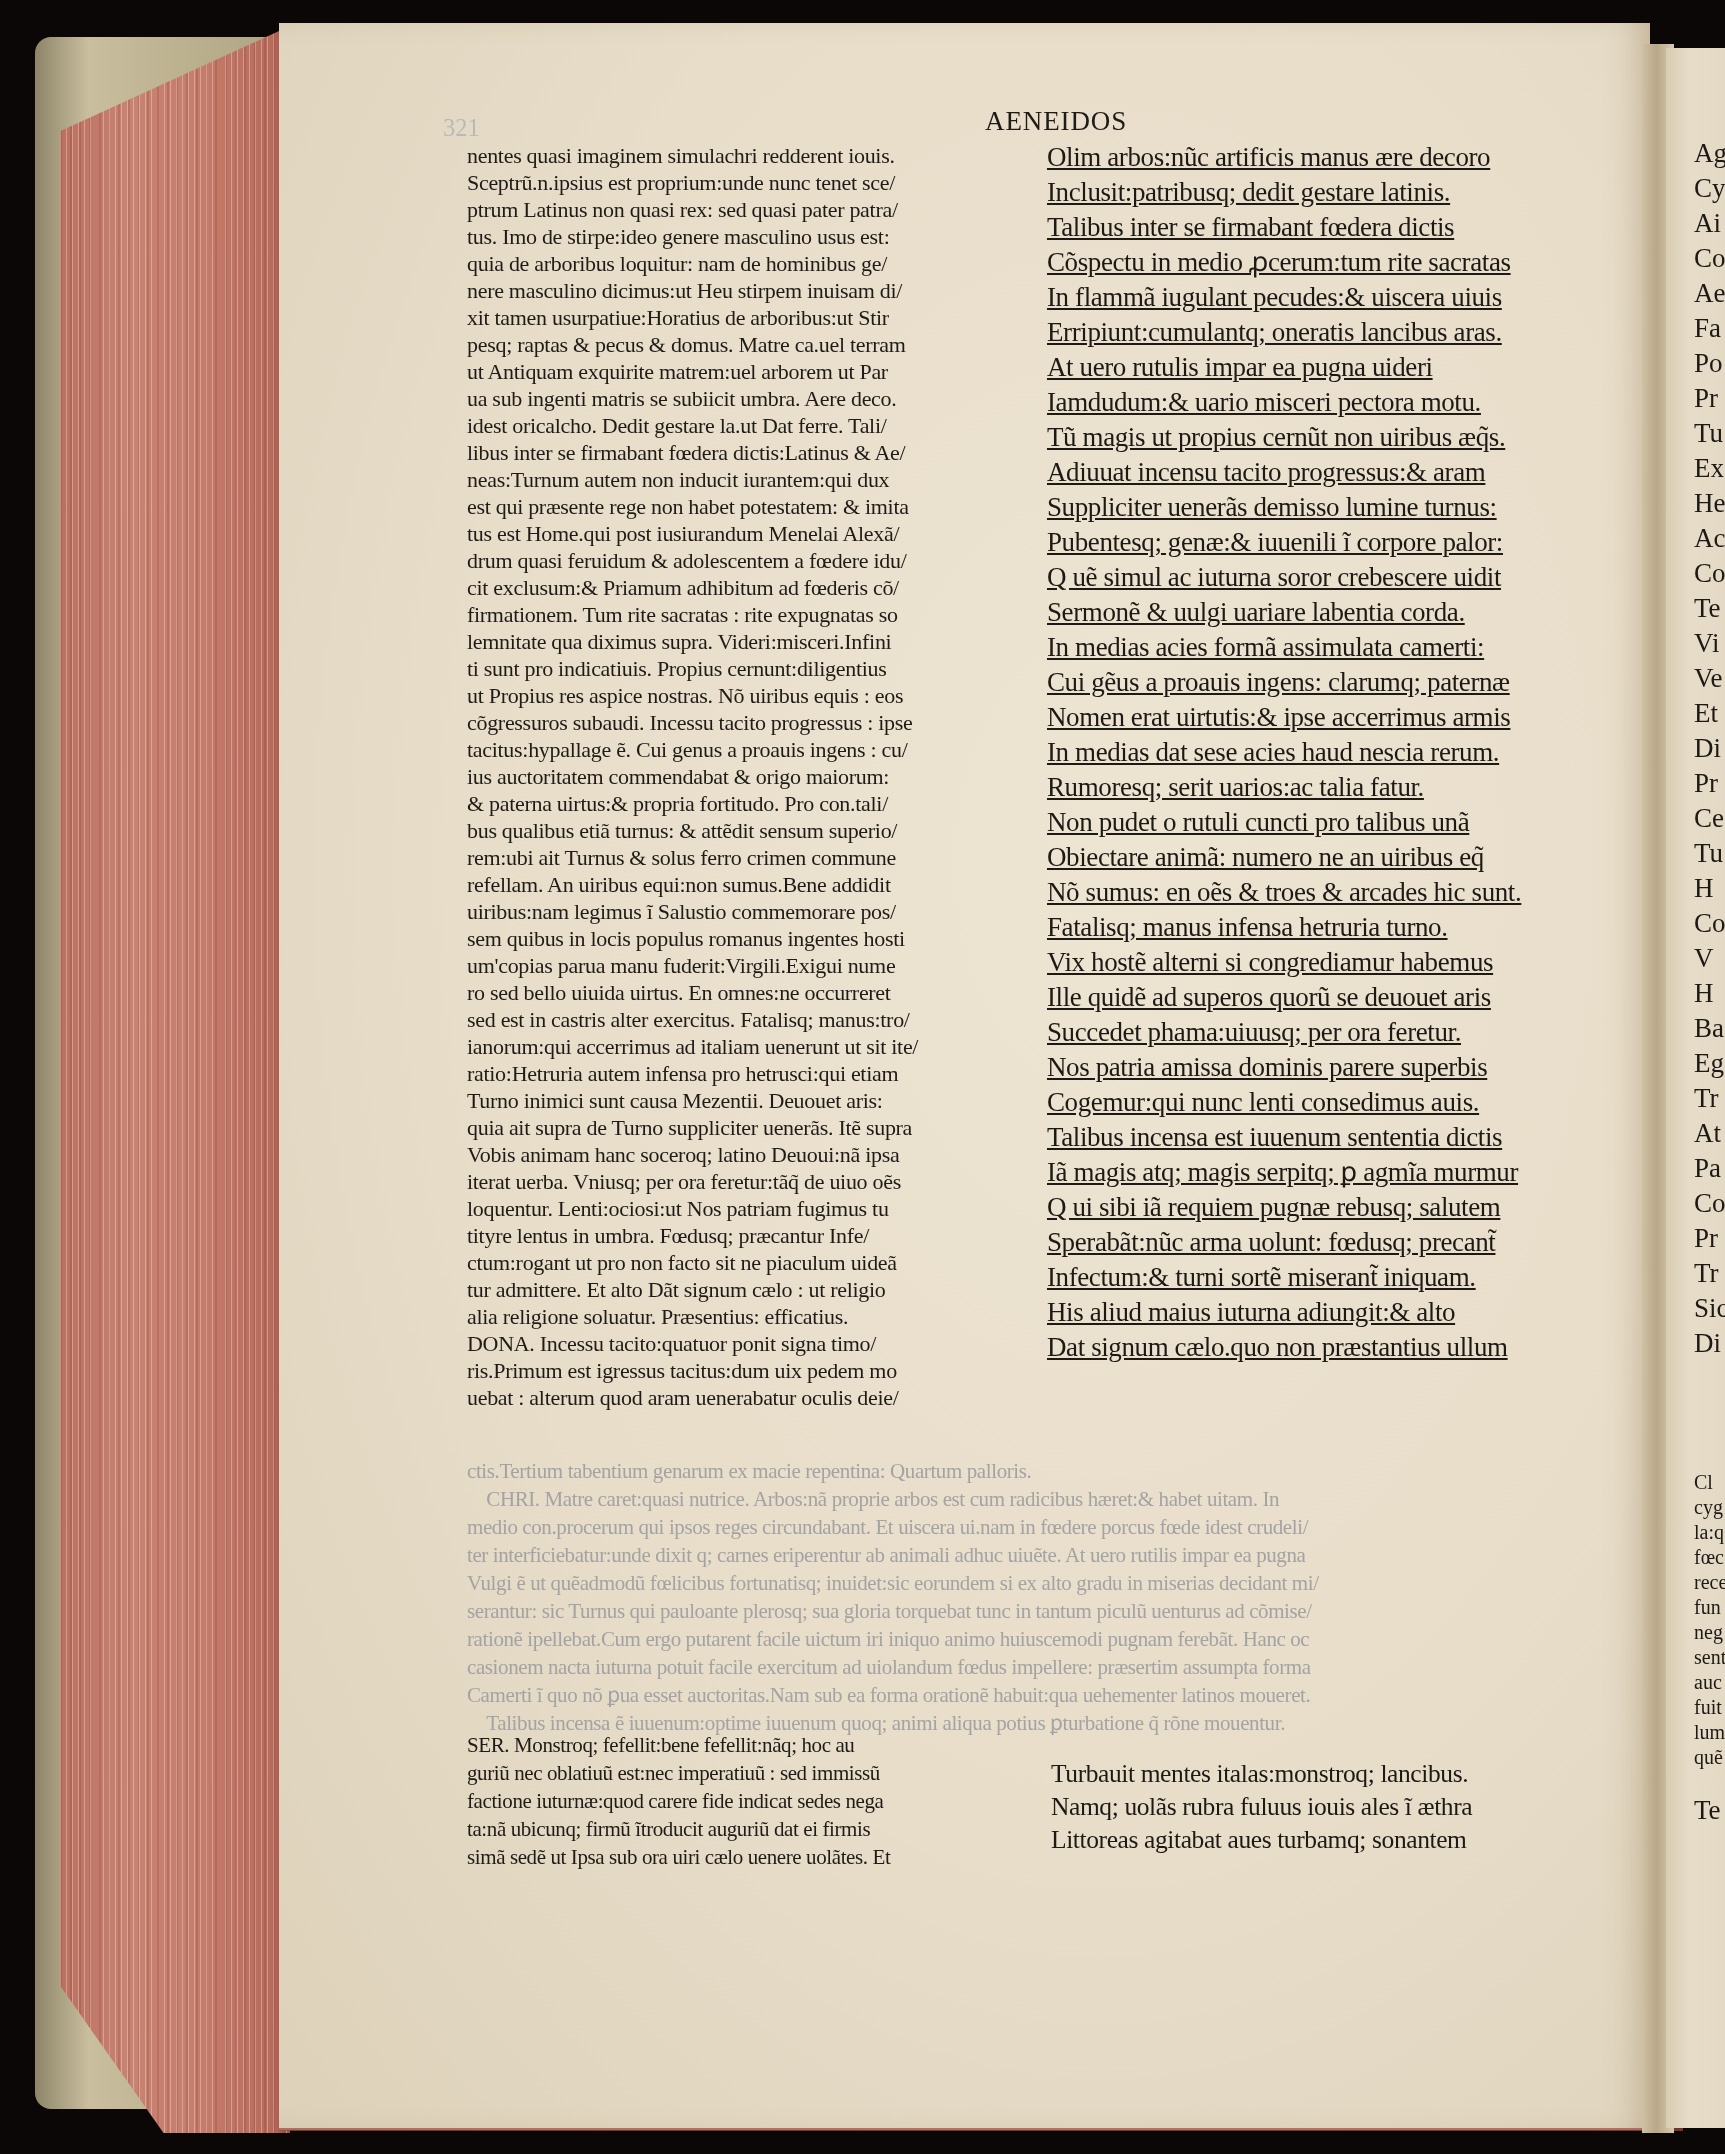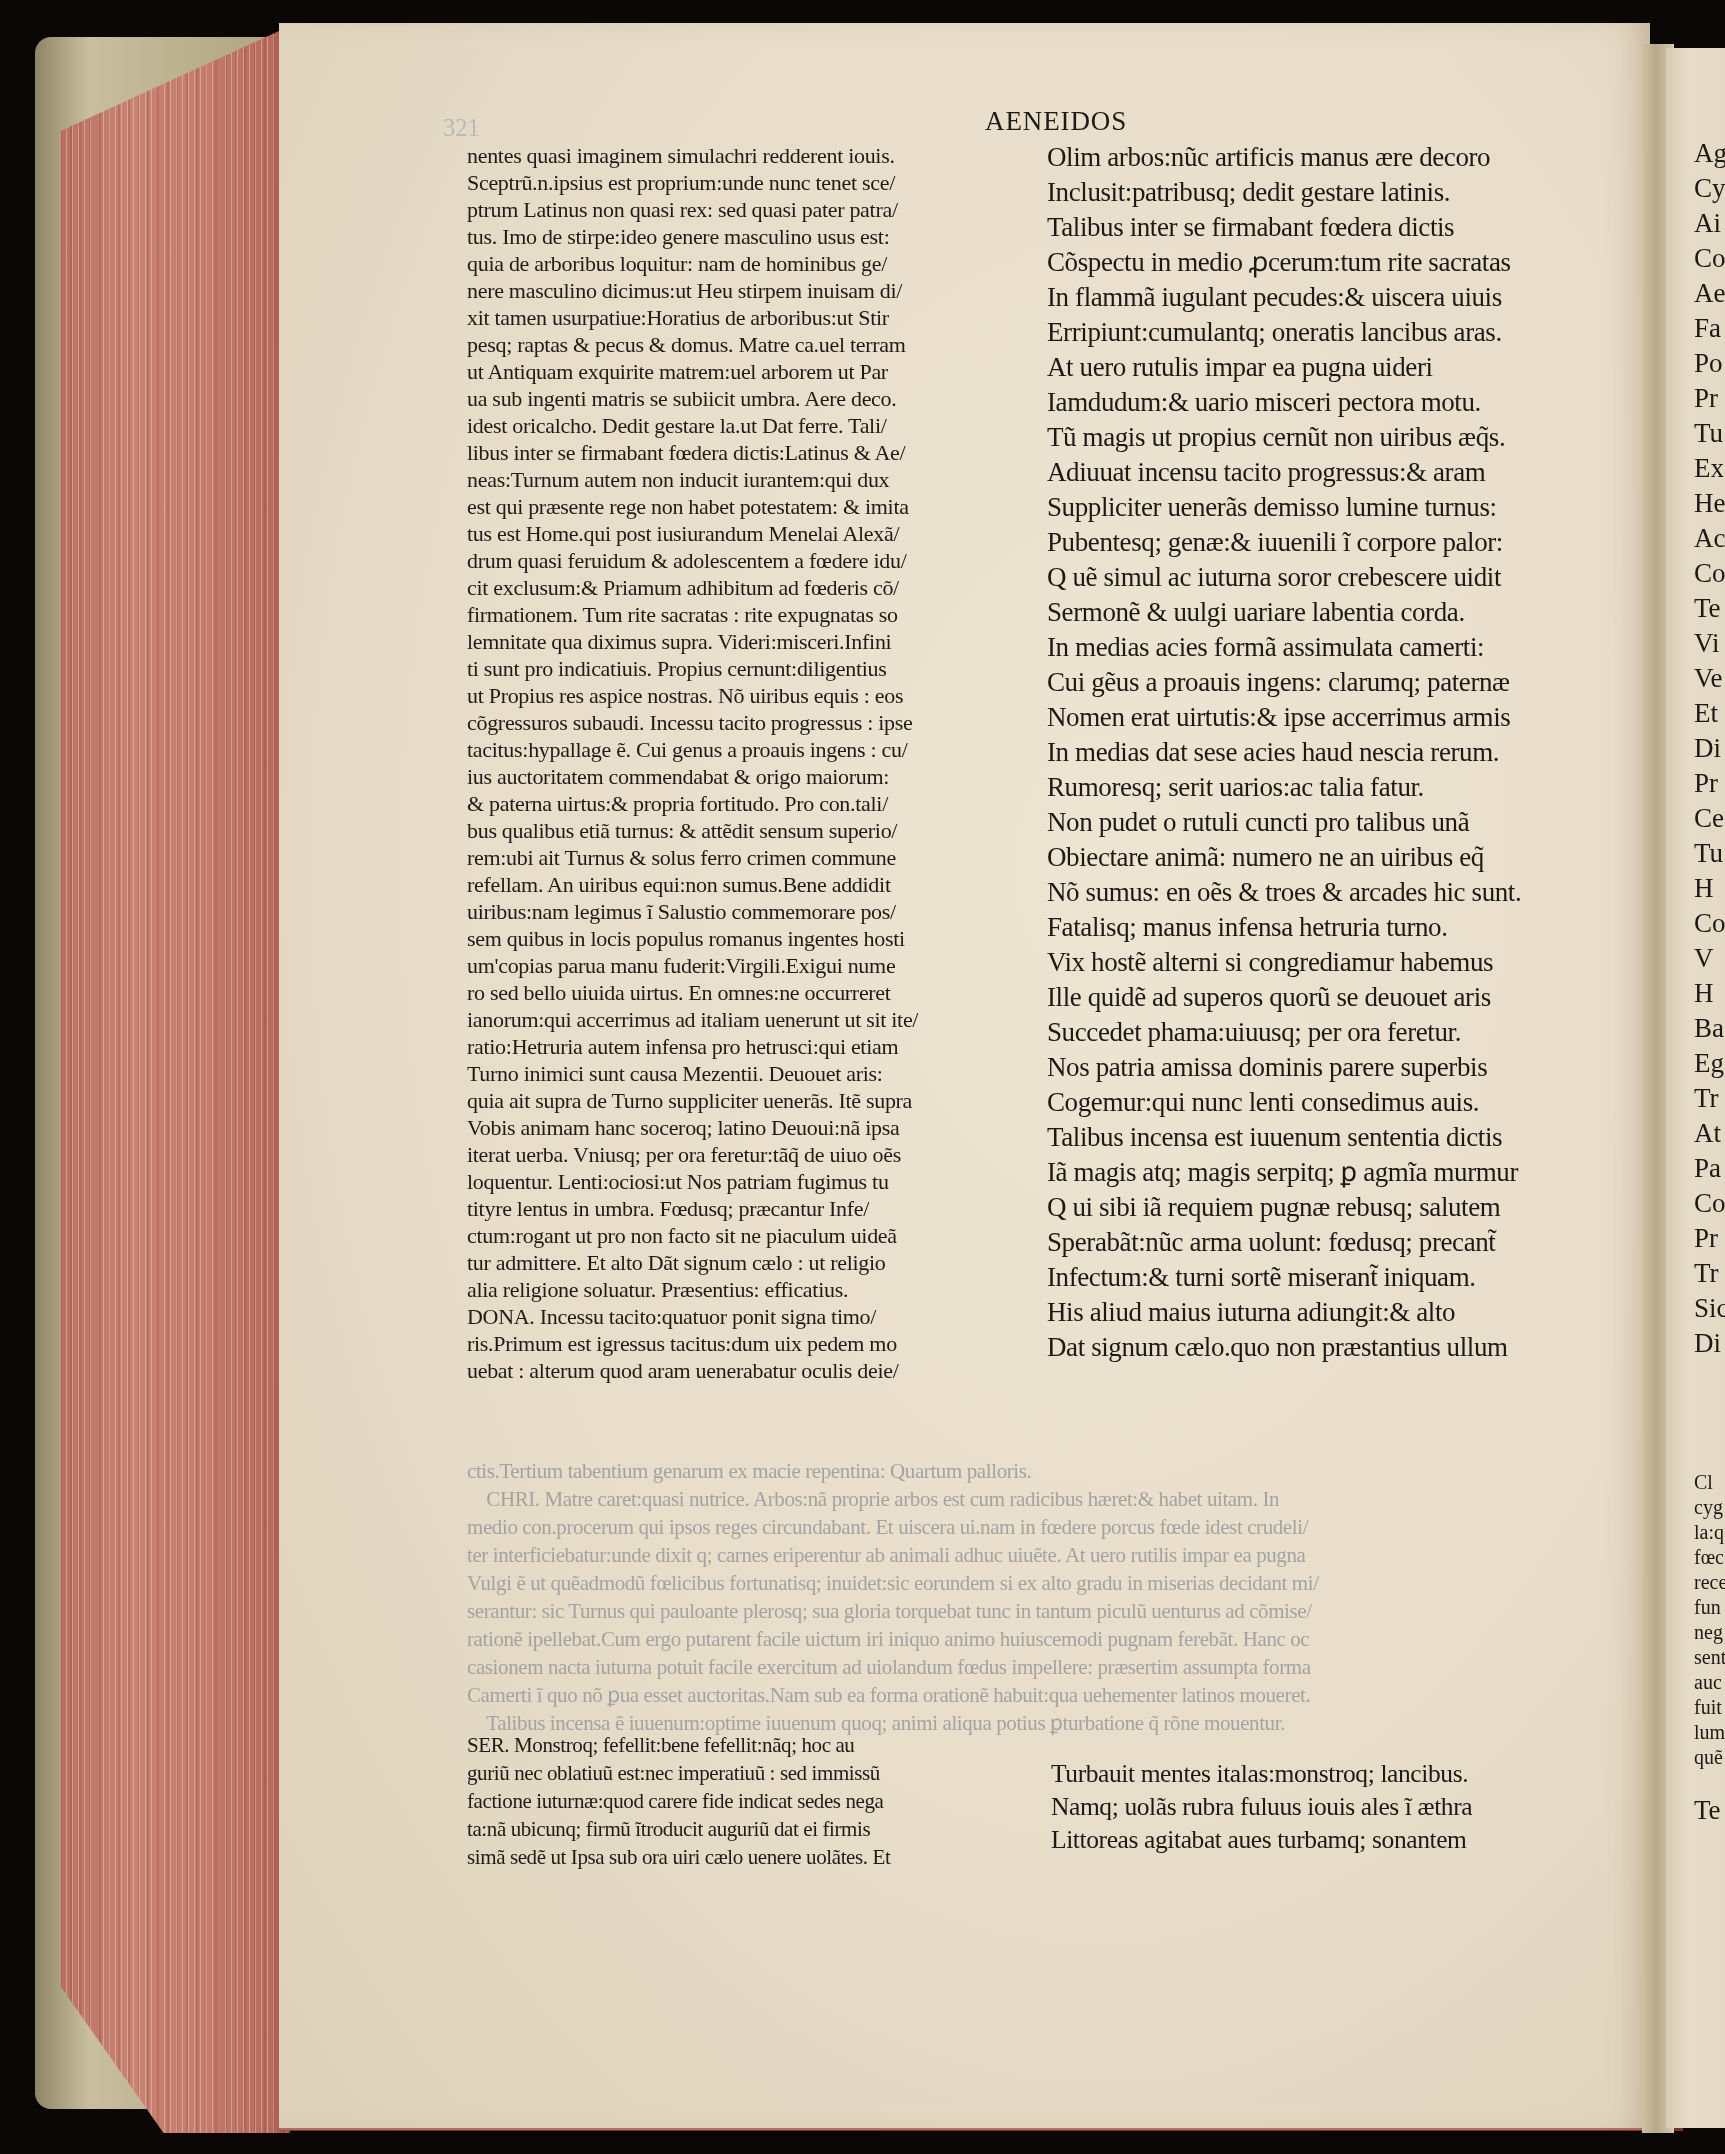--- a/index.html
+++ b/index.html
@@ -49,21 +49,21 @@
     position: absolute; left: 467px; top: 142px; width: 562px;
     color: #1f1b17; font-size: 22px; line-height: 27px;
     letter-spacing: -0.3px; white-space: nowrap;
   }
   .comm-col .line { height: 27px; text-align: justify; }
   .text-col {
     position: absolute; left: 1047px; top: 140px; width: 562px;
     color: #1d1915; font-size: 27px; line-height: 35px;
     letter-spacing: -0.4px; white-space: nowrap;
   }
-  .text-col .line { height: 35px; }
+  .text-col .line { height: 35px; text-decoration: underline; }
   .wide-comm {
     position: absolute; left: 467px; top: 1457px; width: 1141px;
     color: #a3a3a3; font-size: 21px; line-height: 28px;
     letter-spacing: -0.4px; white-space: nowrap;
   }
   .wide-comm .line { height: 28px; }
   .indent { padding-left: 19.3px; }
   .lower-left {
     position: absolute; left: 467px; top: 1731px; width: 562px;
     color: #1f1b17; font-size: 21px; line-height: 28px;
@@ -133,20 +133,21 @@
     <div class="line">tacitus:hypallage ẽ. Cui genus a proauis ingens : cu/</div>
     <div class="line">ius auctoritatem commendabat &amp; origo maiorum:</div>
     <div class="line">&amp; paterna uirtus:&amp; propria fortitudo. Pro con.tali/</div>
     <div class="line">bus qualibus etiã turnus: &amp; attẽdit sensum superio/</div>
     <div class="line">rem:ubi ait Turnus &amp; solus ferro crimen commune</div>
     <div class="line">refellam. An uiribus equi:non sumus.Bene addidit</div>
     <div class="line">uiribus:nam legimus ĩ Salustio commemorare pos/</div>
     <div class="line">sem quibus in locis populus romanus ingentes hosti</div>
     <div class="line">um'copias parua manu fuderit:Virgili.Exigui nume</div>
     <div class="line">ro sed bello uiuida uirtus. En omnes:ne occurreret</div>
+    <div class="line">sed est in castris alter exercitus. Fatalisq; manus:tro/</div>
     <div class="line">ianorum:qui accerrimus ad italiam uenerunt ut sit ite/</div>
     <div class="line">ratio:Hetruria autem infensa pro hetrusci:qui etiam</div>
     <div class="line">Turno inimici sunt causa Mezentii. Deuouet aris:</div>
     <div class="line">quia ait supra de Turno suppliciter uenerãs. Itẽ supra</div>
     <div class="line">Vobis animam hanc soceroq; latino Deuoui:nã ipsa</div>
     <div class="line">iterat uerba. Vniusq; per ora feretur:tãq̃ de uiuo oẽs</div>
     <div class="line">loquentur. Lenti:ociosi:ut Nos patriam fugimus tu</div>
     <div class="line">tityre lentus in umbra. Fœdusq; præcantur Infe/</div>
     <div class="line">ctum:rogant ut pro non facto sit ne piaculum uideã</div>
     <div class="line">tur admittere. Et alto Dãt signum cælo : ut religio</div>

